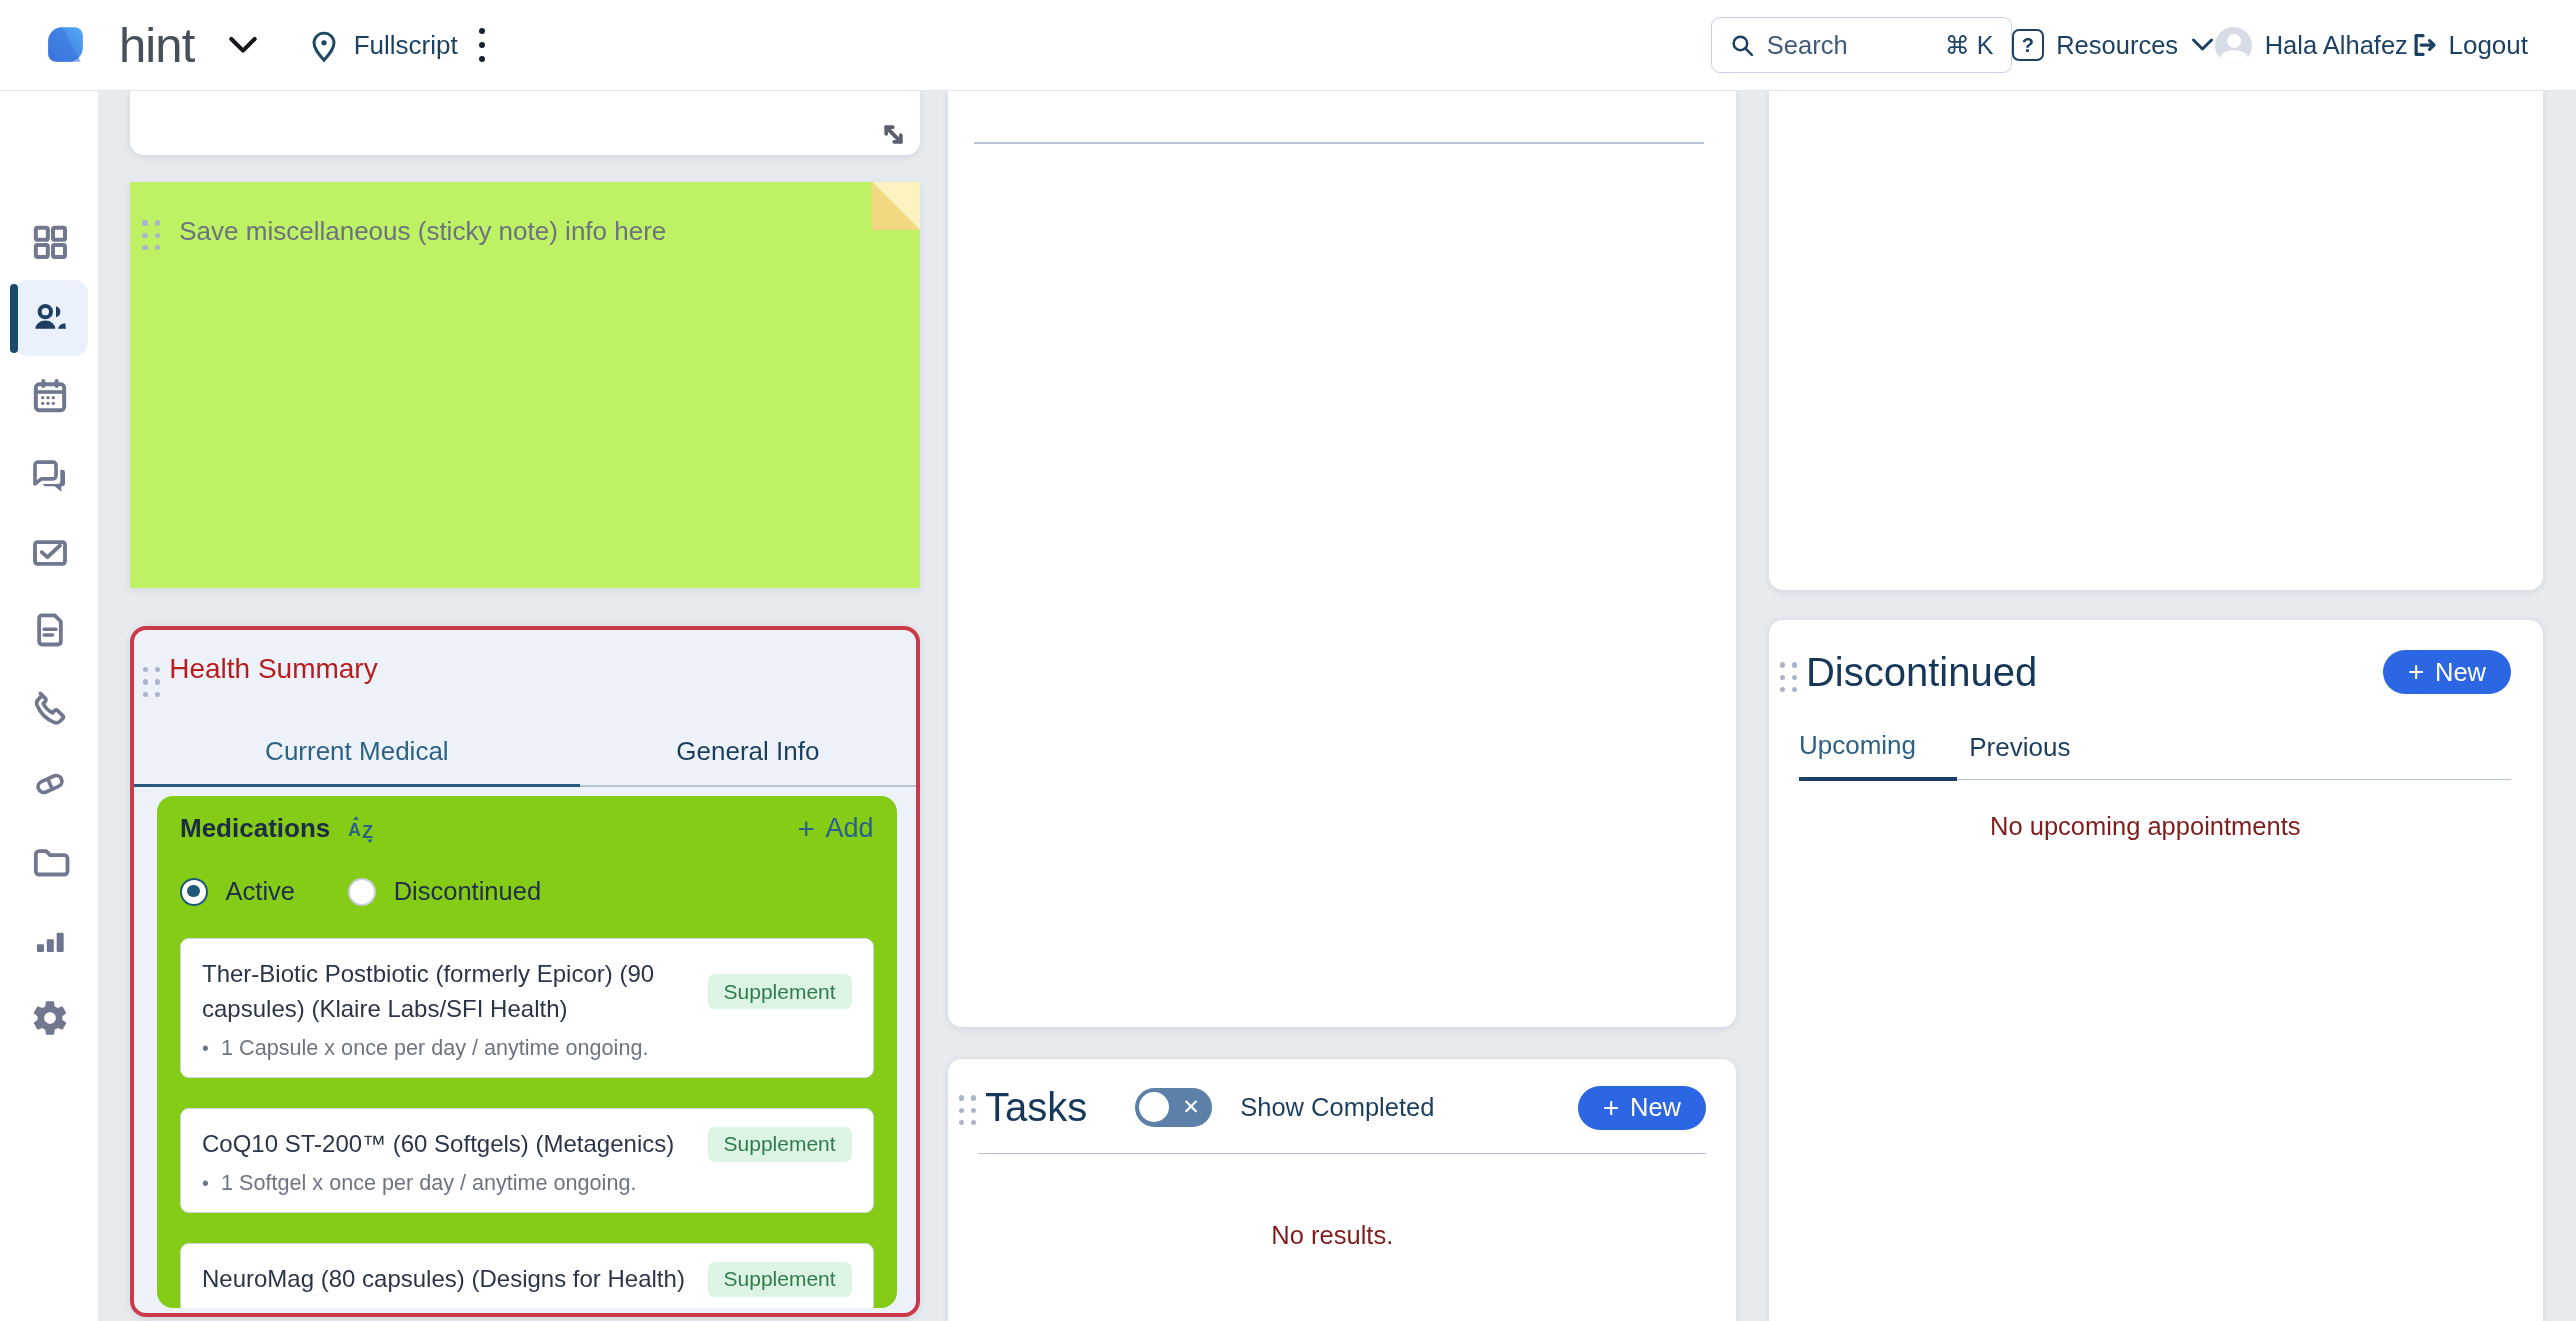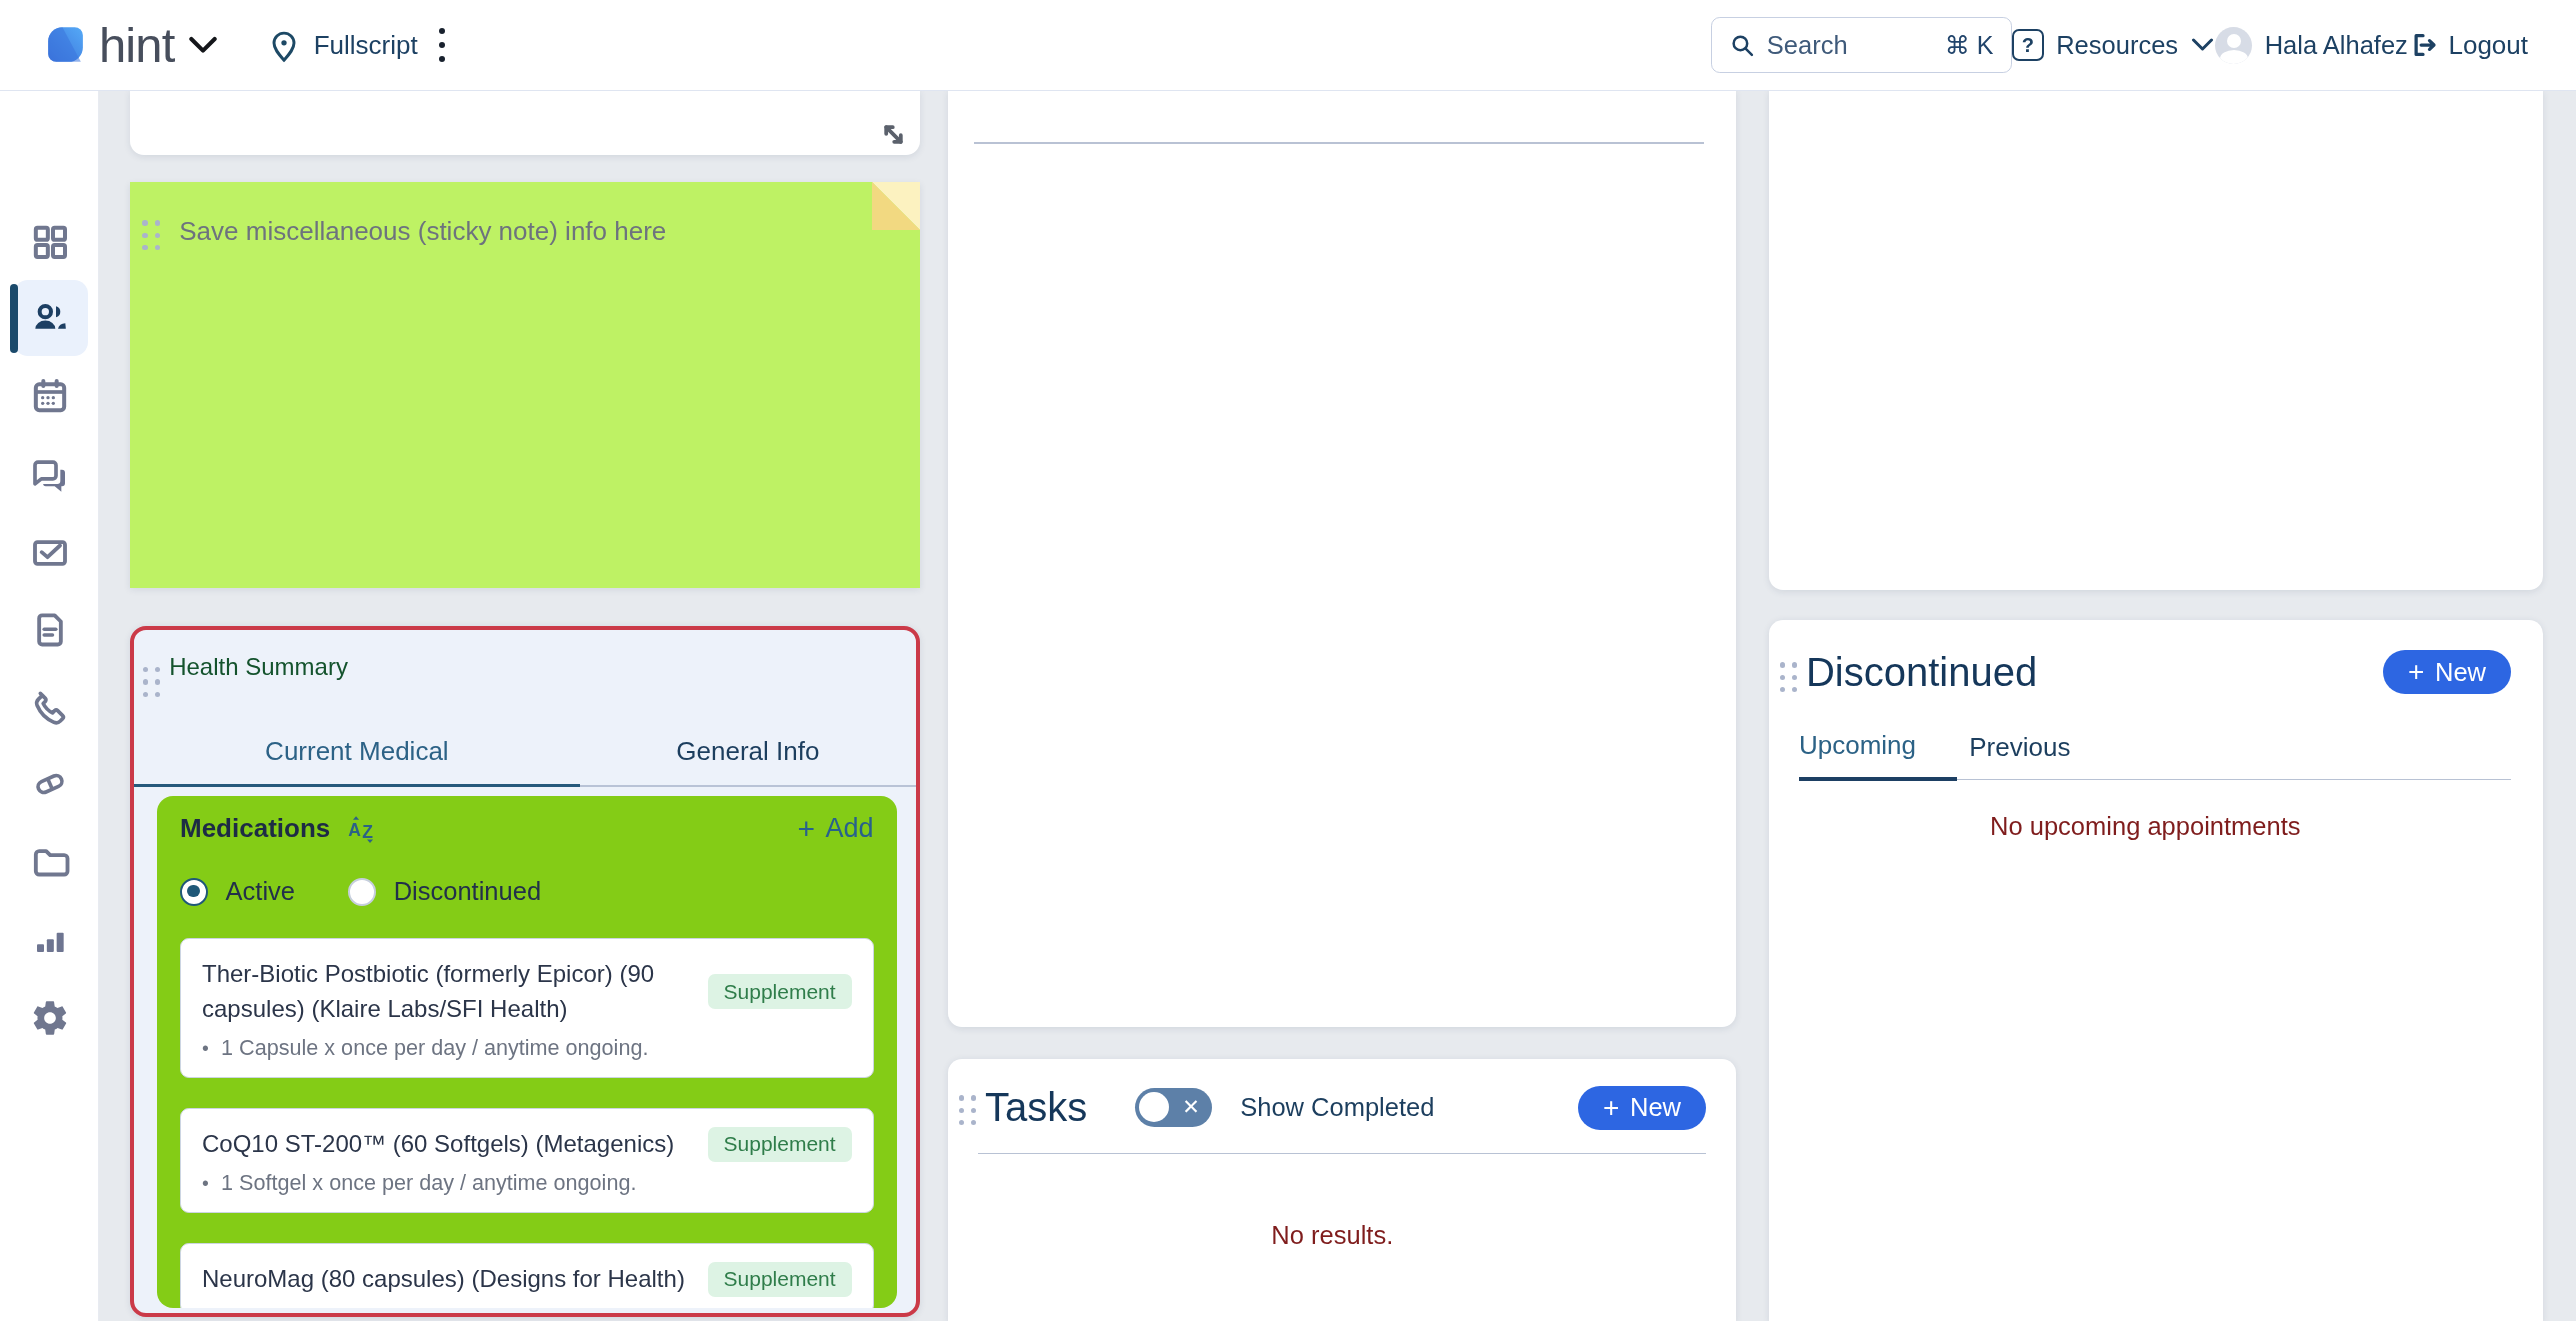--- a/index.html
+++ b/index.html
@@ -2,21 +2,21 @@
 <html style="font-size:14px"><head>
 <meta charset="utf-8">
 <style>
   * { margin:0; padding:0; box-sizing:border-box; }
   html,body { width:2576px; height:1321px; overflow:hidden; }
   body { font-family:"Liberation Sans", sans-serif; background:#e7eaee; position:relative; color:#1c3e5e; }
 
   
   .topbar { position:absolute; top:0; left:0; width:2576px; height:91px; background:#fff;
             border-bottom:1.8px solid #dfe5f1; display:flex; align-items:center; z-index:20; }
-  .brand-group { display:flex; align-items:center; gap:9px; margin-left:39px; }
+  .brand-group { display:flex; align-items:center; gap:29px; margin-left:39px; }
   .brand-word { font-size:49px; font-weight:500; color:#474e5c; letter-spacing:-0.9px; }
   .chev { margin-left:5.3px; }
   .loc-group { display:flex; align-items:center; gap:14px; margin-left:51px; }
   .loc-label { font-size:26px; color:#1d4163; }
   .kebab { display:flex; flex-direction:column; gap:8px; margin-left:16px; padding:5.3px; cursor:pointer; }
   .kebab i { width:6.2px; height:6.2px; border-radius:50%; background:#19212e; }
   .top-right { margin-left:auto; display:flex; align-items:center; margin-right:48px; }
   .searchbox { width:301px; height:56px; border:1.8px solid #c7d0e2; border-radius:8.8px;
                display:flex; align-items:center; padding:0 17.6px; gap:12.3px; background:#fff; }
   .searchbox input { border:none; outline:none; font-size:25.5px; color:#3f5a7a; width:141px;
@@ -60,21 +60,21 @@
   .sticky-text { font-size:26px; color:#6d737e; line-height:1.3; }
 
   .drag-dots { display:grid; grid-template-columns:repeat(2,5.3px); grid-auto-rows:5.3px; gap:7px; padding:5.3px 0 0 0; cursor:grab; }
   .drag-dots i { width:5.3px; height:5.3px; border-radius:50%; background:#aab4cb; }
 
   
   .health { position:absolute; left:130px; top:626px; width:790px; height:691px; background:#edf2fa;
             border:4.4px solid #cb3a48; border-radius:16px; overflow:hidden; display:flex; flex-direction:column;
             box-shadow:0 1.8px 7px rgba(25,45,90,.10); }
   .health-header { display:flex; align-items:flex-start; gap:8.8px; padding:23px 0 0 8.8px; }
-  .health-title { font-size:24px; font-weight:500; color:#14532d; }
+  .health-title { font-size:28px; font-weight:500; color:#b91c1c; }
   .hs-tabs { display:flex; margin-top:39px; border-bottom:2.6px solid #b9c3d6; }
   .hs-tab { text-align:center; font-size:26px; padding-bottom:17.6px; cursor:pointer; }
   .hs-tab.active { width:57%; color:#2c6286; border-bottom:3.5px solid #26597b; margin-bottom:-2.6px; }
   .hs-tab.inactive { width:43%; color:#1c3e5e; }
   .meds-panel { background:#84cc16; border-radius:16px; margin:8.8px 19.4px 5.3px 23px; flex:1; padding:17.6px 23px 0 23px; overflow:hidden; }
   .meds-head { display:flex; align-items:center; }
   .meds-title { font-size:26px; font-weight:700; color:#1d2b45; }
   .az { margin-left:16px; cursor:pointer; }
   .add-link { margin-left:auto; display:flex; align-items:center; gap:10.6px; color:#28618c; font-size:27px; cursor:pointer; }
   .add-plus { font-size:30px; line-height:1; }

